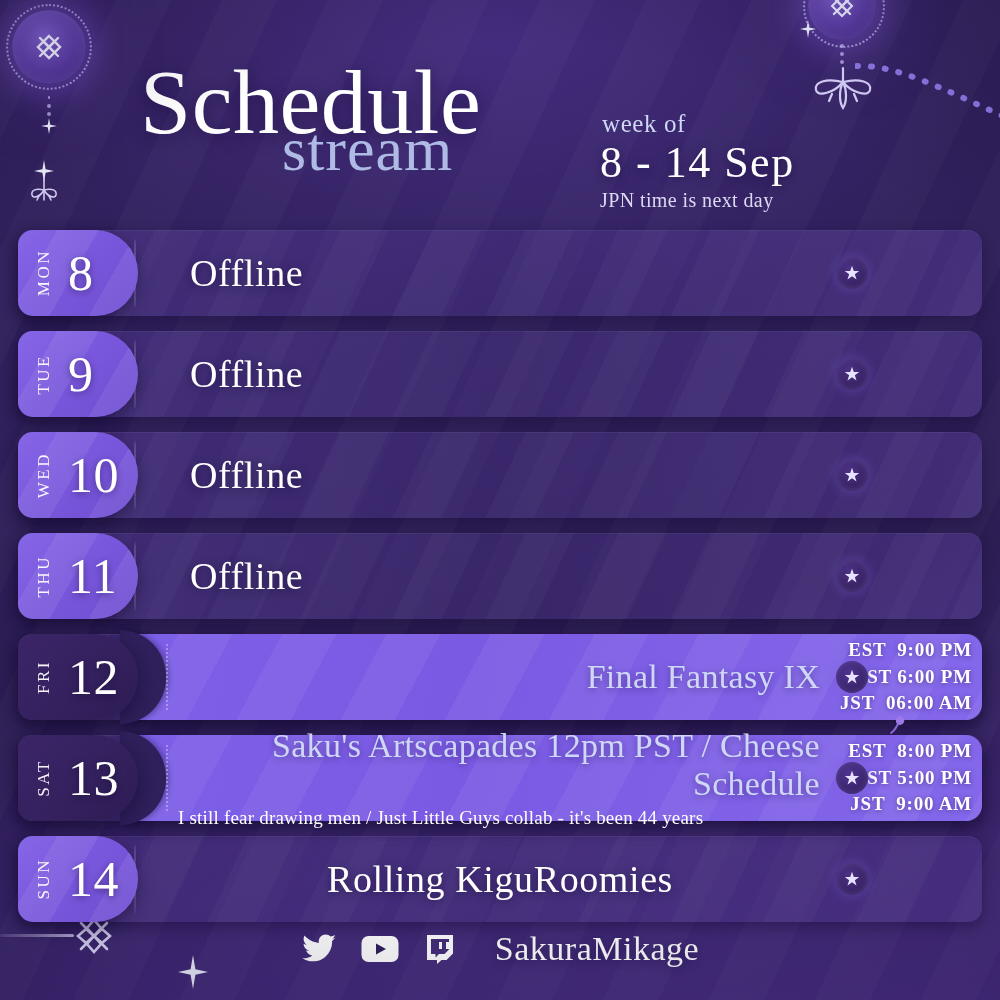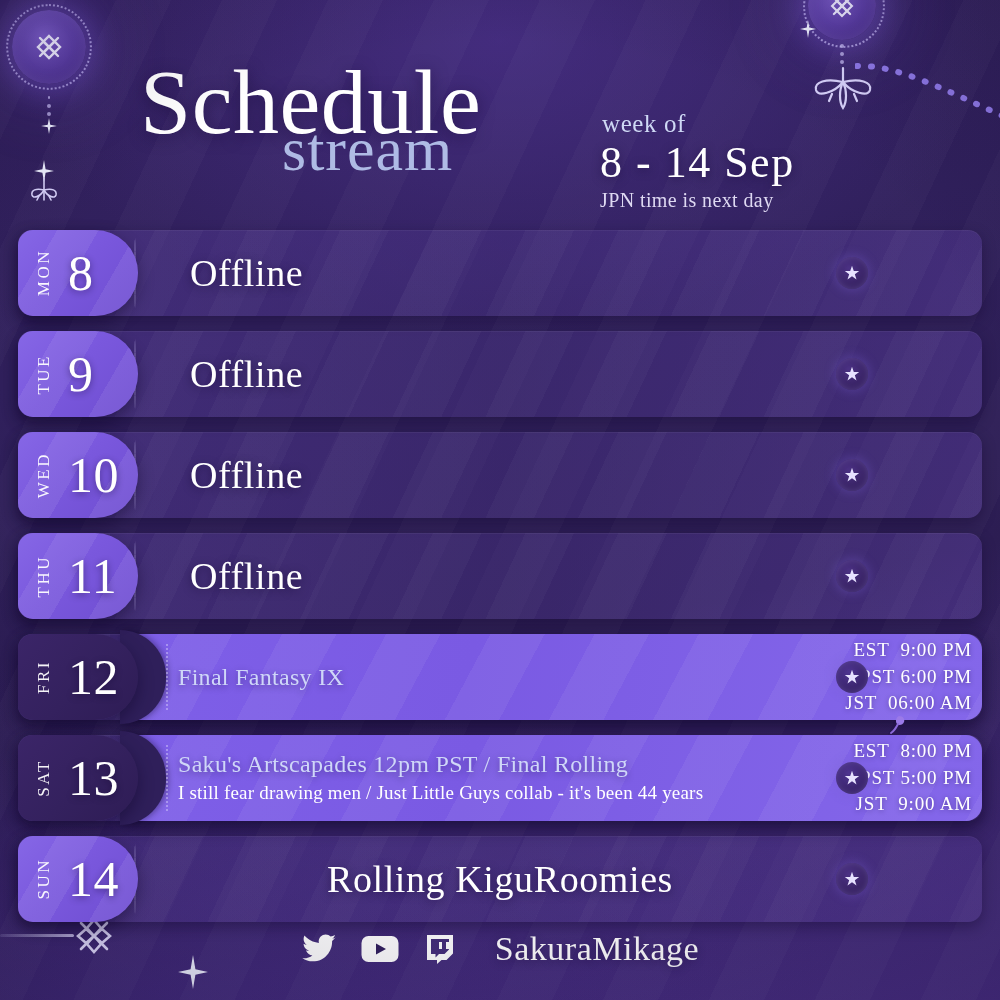--- a/index.html
+++ b/index.html
@@ -305,25 +305,26 @@
     left: 178px;
     top: 0;
     bottom: 0;
     right: 180px;
     display: flex;
     flex-direction: column;
     justify-content: center;
     z-index: 5;
   }
   .bar-title {
-    font-size: 24px;
+    font-size: 34px;
     color: #cfd7f8;
     line-height: 1.12;
     letter-spacing: 0.3px;
     text-shadow: 0 2px 7px rgba(22,8,52,0.4);
+    text-align: right;
   }
   .bar-sub {
     font-size: 19px;
     color: #ffffff;
     line-height: 1.2;
     margin-top: 4px;
     letter-spacing: 0.2px;
   }
 
   
@@ -336,21 +337,21 @@
     flex-direction: column;
     justify-content: center;
     align-items: flex-end;
     z-index: 5;
     color: #ffffff;
     font-size: 19px;
     line-height: 1.42;
     letter-spacing: 0.8px;
     text-shadow: 0 1px 5px rgba(20,8,50,0.4);
   }
-  .time-line { white-space: pre; }
+  .time-line { white-space: pre; font-weight: bold; }
 
   
   .starbadge {
     position: absolute;
     top: 50%;
     transform: translateY(-50%);
     left: 836px;
     width: 32px; height: 32px;
     border-radius: 50%;
     background: radial-gradient(circle at 40% 35%, #4b3184 0%, #3b2568 55%, #2f1d56 100%);
@@ -565,21 +566,21 @@
           <div class="dow">FRI</div>
           <div class="dnum">12</div>
         </div>
       </div>
       <div class="row">
         <div class="row-panel"></div>
         <div class="active-bar"></div>
         <div class="bar-notch"></div>
         <div class="bar-dotseam"></div>
         <div class="bar-text">
-          <div class="bar-title">Saku's Artscapades 12pm PST / Final Rolling</div>
+          <div class="bar-title">Saku's Artscapades 12pm PST / Cheese Schedule</div>
           <div class="bar-sub">I still fear drawing men / Just Little Guys collab - it's been 44 years</div>
         </div>
         <div class="times">
           <div class="time-line">EST  8:00 PM</div>
           <div class="time-line">PST 5:00 PM</div>
           <div class="time-line">JST  9:00 AM</div>
         </div>
         <div class="starbadge on-bar">
           <div class="star5"></div>
         </div>

